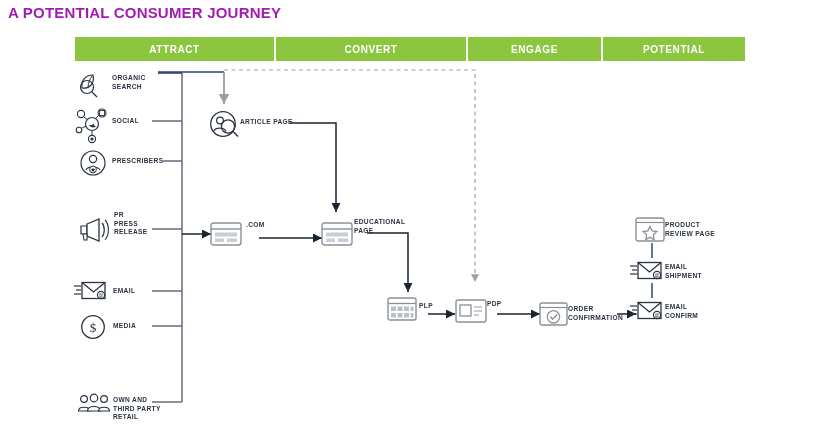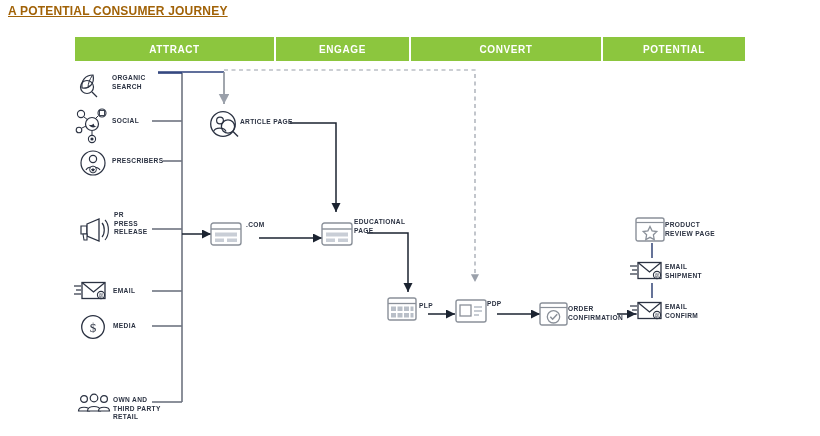--- a/index.html
+++ b/index.html
@@ -3,23 +3,22 @@
 <meta charset="utf-8">
 <style>
   html,body{margin:0;padding:0;background:#ffffff;}
   body{
     width:820px;height:436px;position:relative;overflow:hidden;
     font-family:"Liberation Sans", sans-serif;
     color:#2b3242;
   }
   #page-title{
     position:absolute;left:8px;top:4px;
-    font-size:12px;font-weight:bold;letter-spacing:.2px;
-    color:#a16207;
-    text-decoration:underline;
+    font-size:15px;font-weight:bold;letter-spacing:.2px;
+    color:#a21caf;
   }
   
   #phase-bar{
     position:absolute;left:75px;top:37px;width:760px;height:24px;
     display:flex;
   }
   .phase-cell{
     background:#8CC63E;color:#ffffff;
     font-size:10px;font-weight:bold;letter-spacing:.6px;
     display:flex;align-items:center;justify-content:center;
@@ -33,22 +32,22 @@
     line-height:8.6px;color:#2b3242;text-transform:uppercase;white-space:pre-line;
   }
 </style>
 </head>
 <body>
 
 <div id="page-title">A POTENTIAL CONSUMER JOURNEY</div>
 
 <div id="phase-bar">
   <div class="phase-cell" style="width:201px">ATTRACT</div>
+  <div class="phase-cell" style="width:192px">CONVERT</div>
   <div class="phase-cell" style="width:135px">ENGAGE</div>
-  <div class="phase-cell" style="width:192px">CONVERT</div>
   <div class="phase-cell" style="width:142px">POTENTIAL</div>
 </div>
 
 <svg id="diagram" viewBox="0 0 820 436">
   <defs>
     <marker id="arrowDark" markerWidth="7" markerHeight="7" refX="6" refY="3" orient="auto">
       <path d="M0,0 L6,3 L0,6 z" fill="#1b2330"></path>
     </marker>
     <marker id="arrowGray" markerWidth="8" markerHeight="8" refX="6.5" refY="3.4" orient="auto">
       <path d="M0,0 L6.5,3.4 L0,6.8 z" fill="#9aa0aa"></path>

